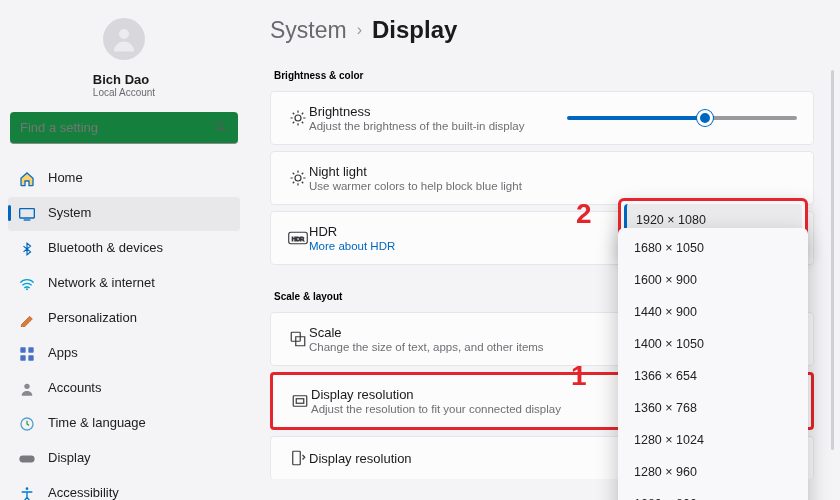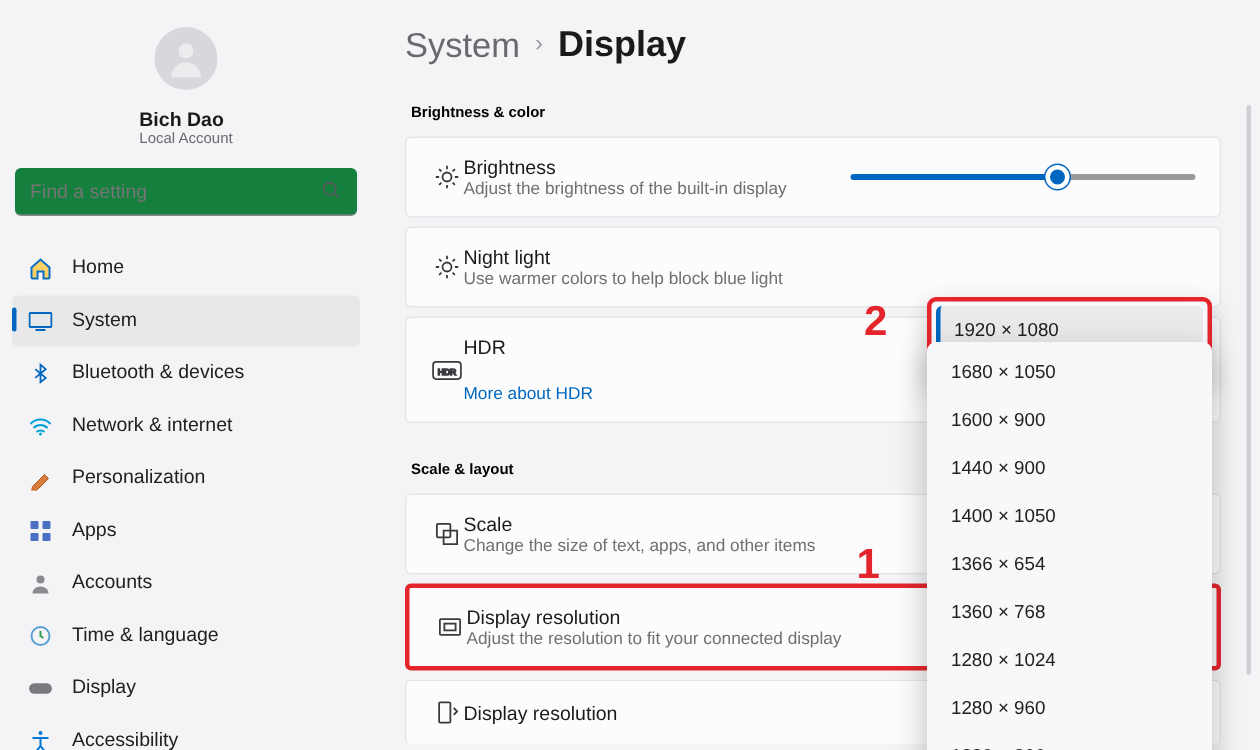--- a/index.html
+++ b/index.html
@@ -46,21 +46,21 @@
   .section-title { font-size: 10px; font-weight:600; color:#000000; margin: 26px 0 10px 4px; }
   .card {
     background:#fcfcfd; border:1px solid #e6e6ea; border-radius:4px;
     padding: 12px 16px; margin-bottom: 6px;
     display:flex; align-items:center; 
   }
   .card-ico { width: 22px; display:flex; justify-content:center; color:#3a3a3e; }
   .card-txt { flex:1; }
   .card-title { font-size: 13px; color:#1a1a1e; }
   .card-sub { font-size: 11.5px; color:#6f6f74; margin-top:1px; }
-  .link { color:#0067c0; font-size:11.5px; cursor:pointer; margin-top:18px; }
+  .link { color:#0067c0; font-size:11.5px; cursor:pointer; margin-top:1px; }
   .slider-wrap { flex:0 0 230px; display:flex; align-items:center; }
   .slider {
     width: 100%; height: 4px; background: linear-gradient(to right, #0067c0 0 60%, #9a9a9e 60% 100%);
     border-radius: 2px; position:relative;
   }
   .slider-thumb {
     position:absolute; left:60%; top:50%; transform:translate(-50%,-50%);
     width:16px; height:16px; border-radius:50%; background:#0067c0; border:3px solid #fff; box-shadow:0 0 0 1px #0067c0;
   }
   .red-box { border: 3px solid #e4262c; }

